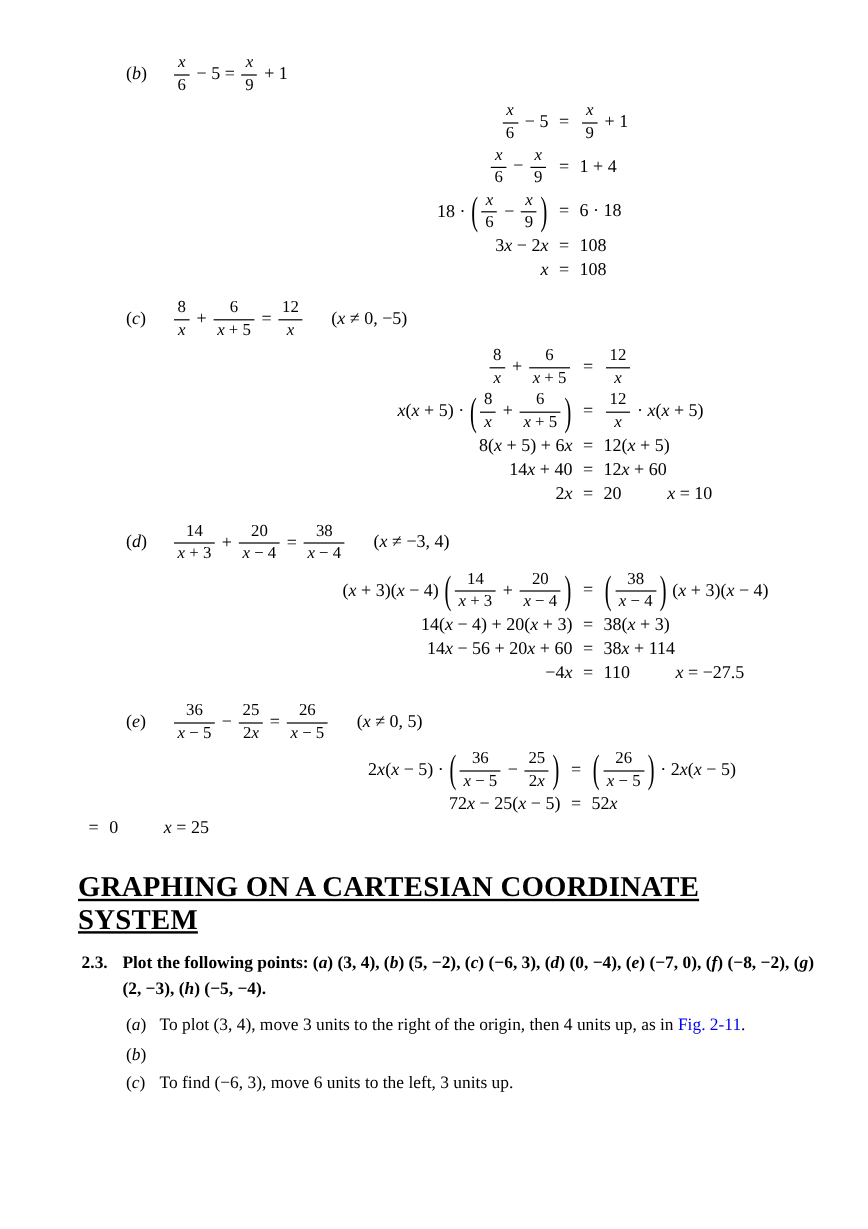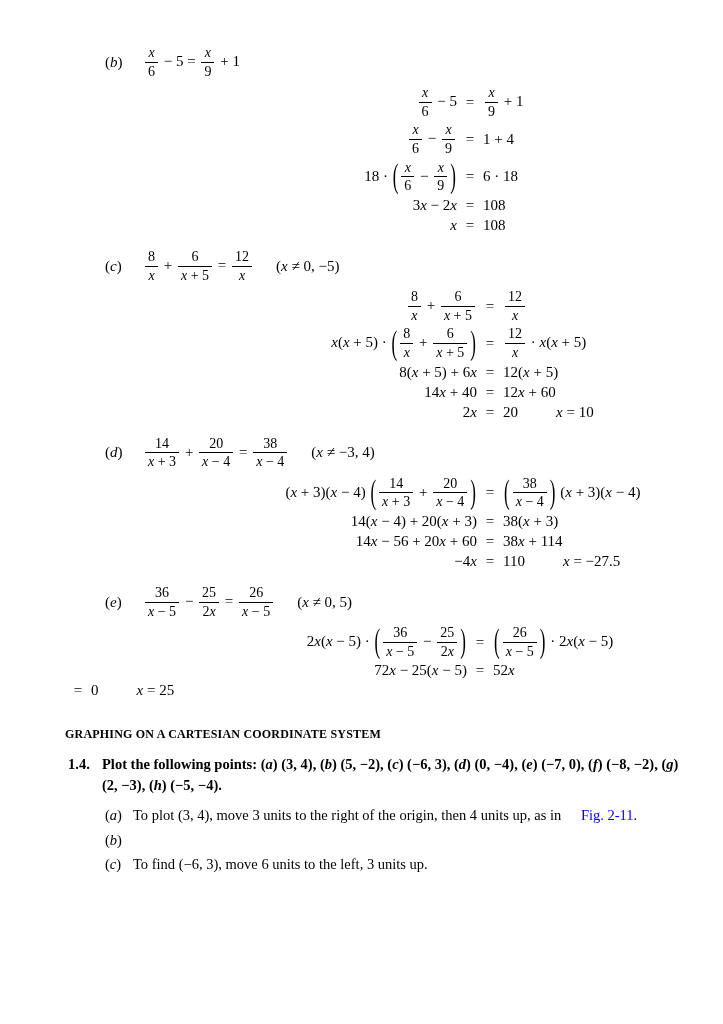--- a/index.html
+++ b/index.html
@@ -35,33 +35,33 @@
   .step { display:flex; align-items:center; margin:3px 0; }
   .lhs { flex:1; text-align:right; white-space:nowrap; }
   .eqc { width:26px; text-align:center; flex:none; }
   .rhs { flex:none; text-align:left; white-space:nowrap; }
   .part[data-part="0"] .rhs { width:180px; }
   .part[data-part="1"] .rhs { width:160px; }
   .part[data-part="2"] .rhs { width:160px; }
   .part[data-part="3"] .rhs { width:170px; }
 
   
-  .section-heading { font-size:12px; font-weight:bold; margin:28px 0 0 0;
-                     letter-spacing:0.2px; }
+  .section-heading { font-size:24px; font-weight:bold; margin:28px 0 0 0;
+                     letter-spacing:0.2px;text-decoration:underline; }
   .prob23 { display:flex; margin-top:12px; font-size:14.5px; line-height:1.45; }
   .prob23 .num { font-weight:bold; margin-left:3px; width:34px; flex:none; }
   .prob23 .ptext { white-space:nowrap;font-weight:bold; }
 
   
   .notes { margin-top:8px; font-size:14.5px; }
   .note { display:flex; margin:2px 0; line-height:1.55; }
   .note .nlabel { margin-left:40px; width:28px; flex:none; }
   .note .ntext { white-space:nowrap; }
 
-  .figlink { color:#0000EE; cursor:pointer;margin-left:16px; }
+  .figlink { color:#0000EE; cursor:pointer; }
 </style>
 </head>
 <body>
 
 <div class="page">
   <div class="content">
 
     <section class="part" data-part="0">
       <div class="prob-row">
         <span class="plabel">(<i>b</i>)</span>
@@ -182,21 +182,21 @@
           <div class="step">
             <div class="eqc">=</div>
             <div class="rhs math">0<span class="hsp" style="width: 38px;"></span><i>x</i> = 25</div>
           </div>
         </div>
     </section>
 
     <h2 class="section-heading">GRAPHING ON A CARTESIAN COORDINATE SYSTEM</h2>
 
     <div class="prob23">
-      <span class="num">1.4.</span>
+      <span class="num">2.3.</span>
       <span class="ptext">Plot the following points: (<i>a</i>) (3, 4), (<i>b</i>) (5, −2), (<i>c</i>) (−6, 3), (<i>d</i>) (0, −4), (<i>e</i>) (−7, 0), (<i>f</i>) (−8, −2), (<i>g</i>)<br>(2, −3), (<i>h</i>) (−5, −4).</span>
     </div>
 
     <div class="notes">
         <div class="note">
           <span class="nlabel">(<i>a</i>)</span>
           <span class="ntext">To plot (3, 4), move 3 units to the right of the origin, then 4 units up, as in <span class="figlink" style="color: rgb(0, 0, 238);">Fig. 2-11</span>.</span>
         </div>
         <div class="note">
           <span class="nlabel">(<i>b</i>)</span>

